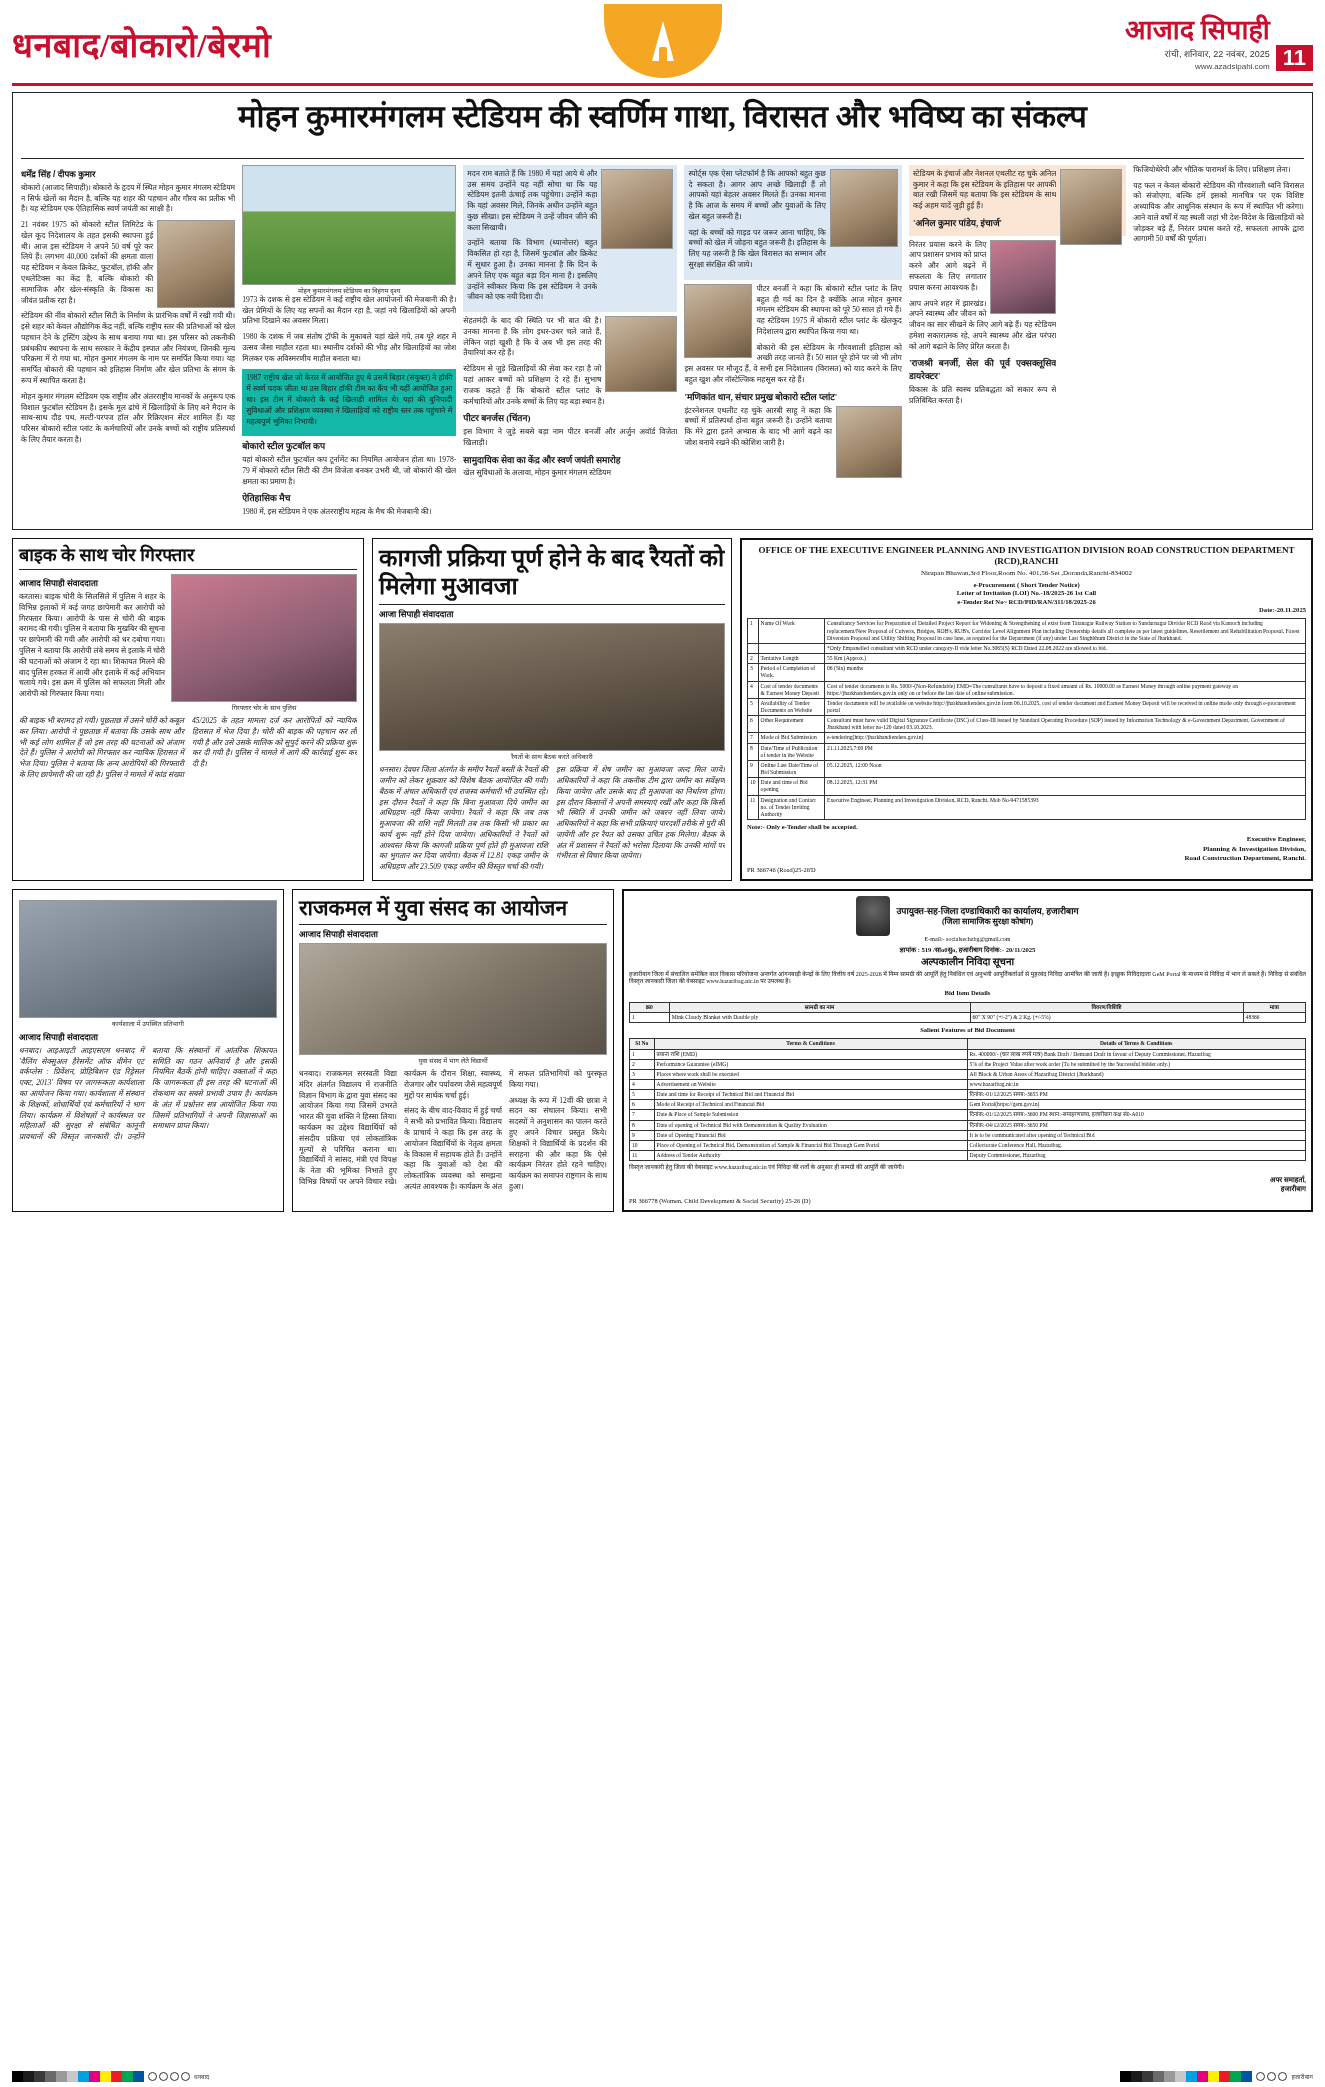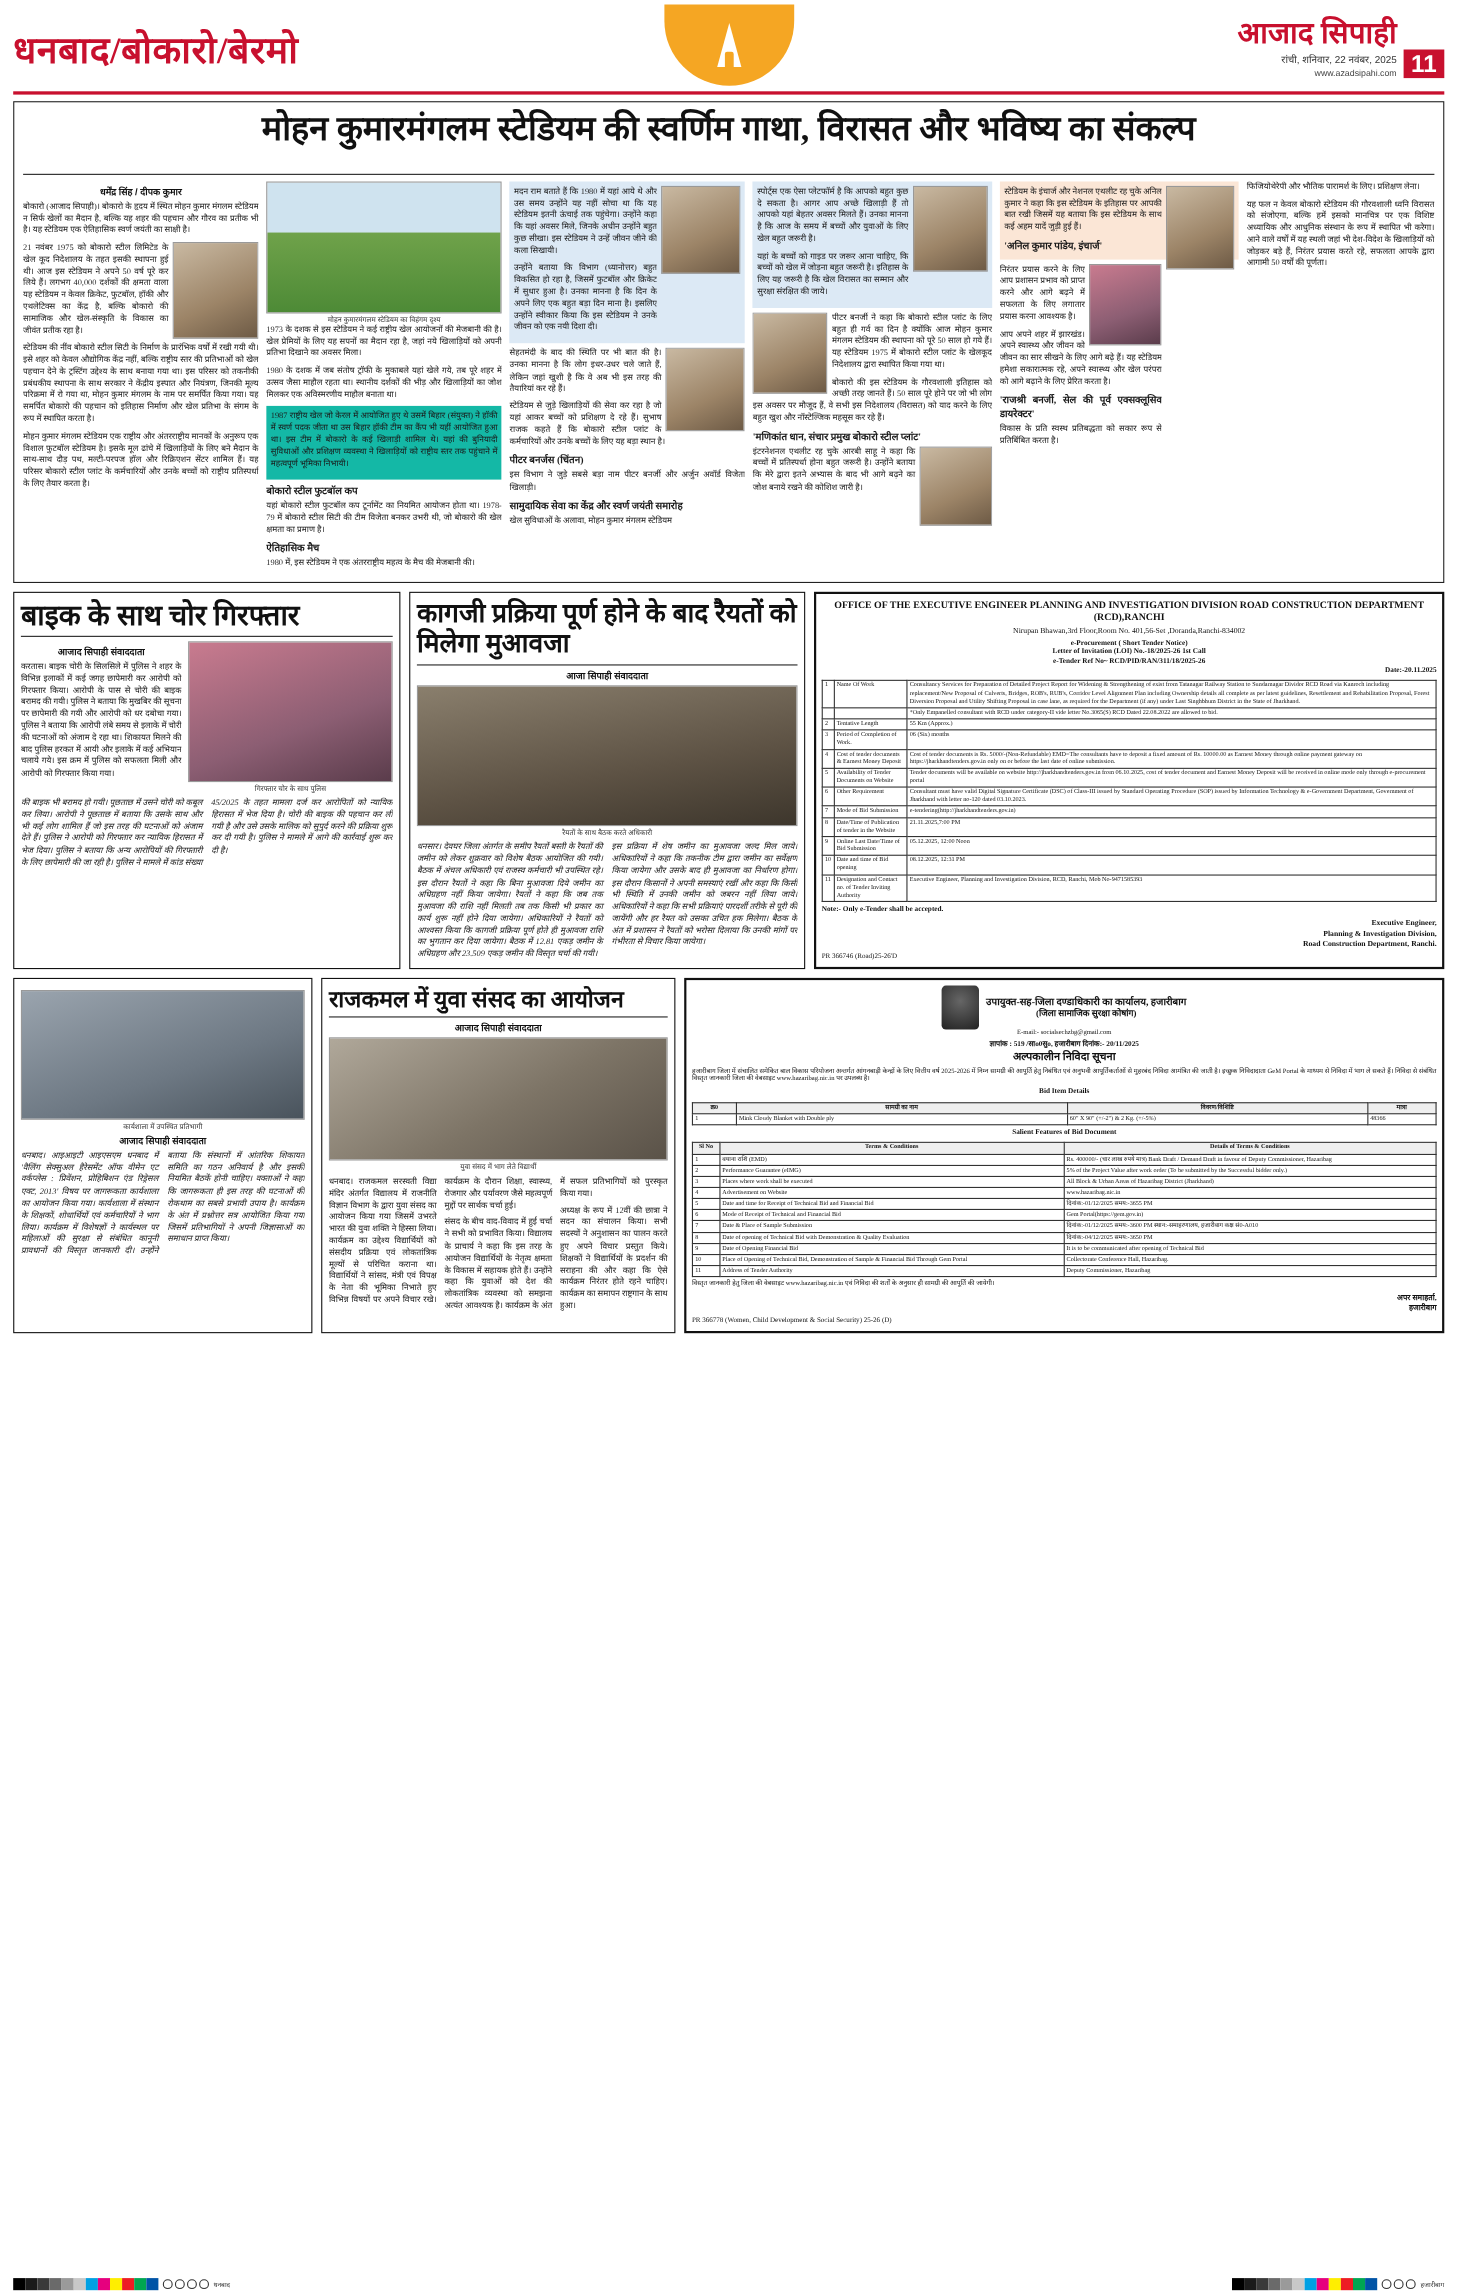--- a/index.html
+++ b/index.html
@@ -96,21 +96,21 @@
   
   .hl {
     font-family: "Liberation Serif", serif;
     font-weight: bold;
     color: #111;
     line-height: 1.12;
   }
   .byline {
     font-size: 8.5px;
     font-weight: bold;
-    text-align: center;
+    text-align: left;
     color: #111;
     margin: 3px 0 4px;
   }
   .body-col {
     font-size: 7.6px;
     line-height: 1.42;
     text-align: justify;
     color: #1a1a1a;
     font-family: "Liberation Serif", serif;
     hyphens: auto;
@@ -157,21 +157,21 @@
   .tint-yellow { background: #14b8a6; padding: 4px; }
   .tint-peach { background: #fbe6d6; padding: 4px; }
 
   
   .mid-row {
     display: grid;
     grid-template-columns: 352px 360px 1fr;
     gap: 8px;
     margin-top: 8px;
   }
-  .mid-head { font-size: 26px; border-bottom: 1px solid #222; padding-bottom: 4px; }
+  .mid-head { font-size: 18px; border-bottom: 1px solid #222; padding-bottom: 4px; }
   .mid-head.two { font-size: 24px; line-height: 1.15; }
   .two-col { column-count: 2; column-gap: 8px; font-style: italic; }
   .three-col { column-count: 3; column-gap: 7px; }
 
   
   .tender {
     border: 2px solid #111;
     padding: 5px;
     font-size: 6.6px;
     font-family: "Liberation Serif", serif;

